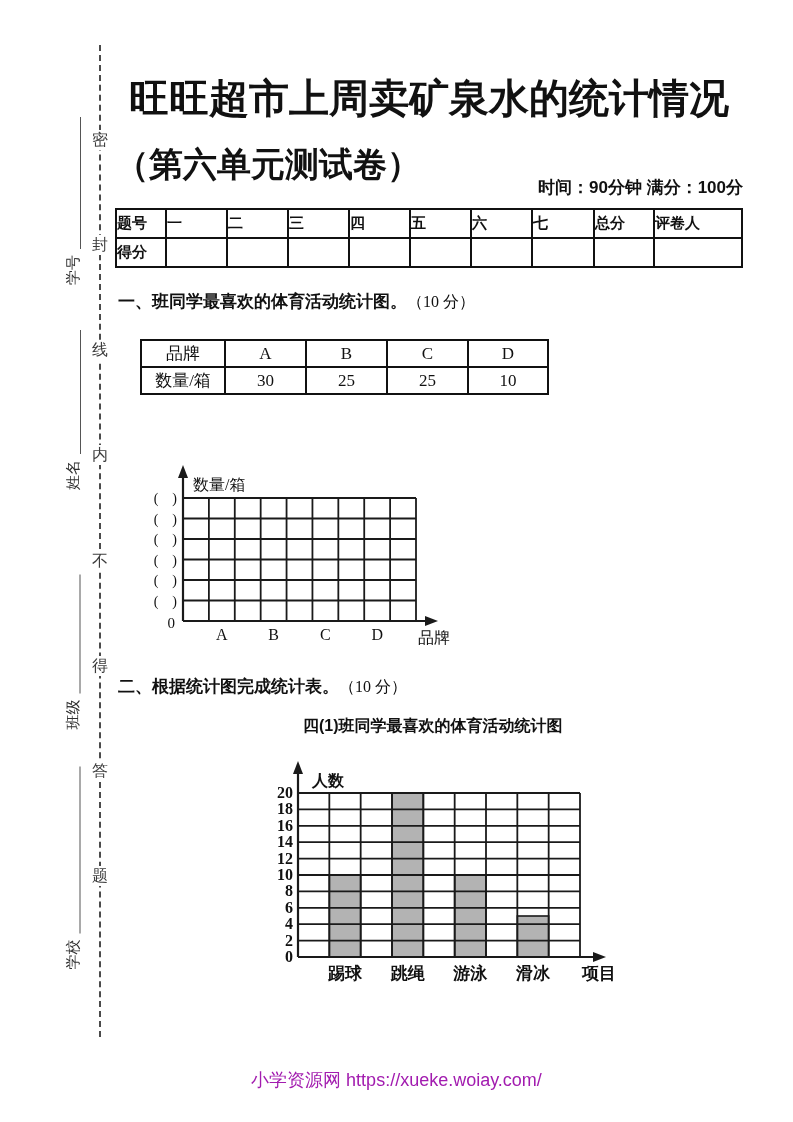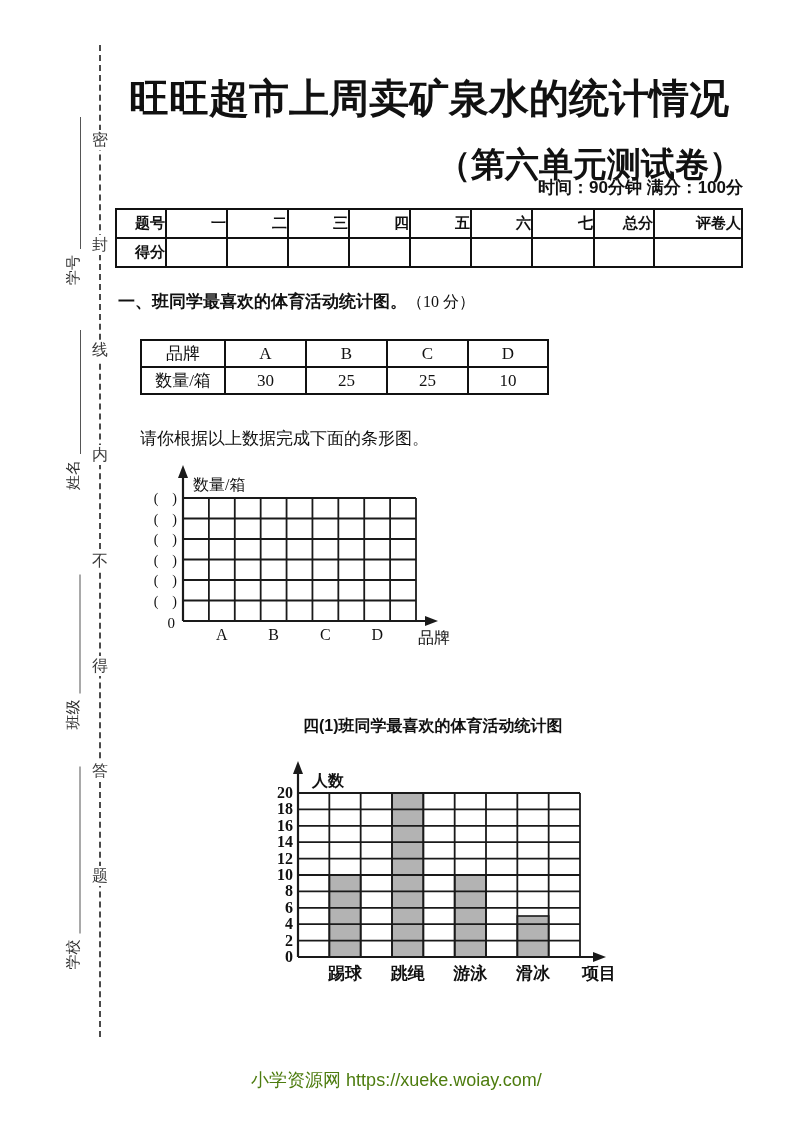--- a/index.html
+++ b/index.html
@@ -18,48 +18,48 @@
   .mlabel { position:absolute; height:22px; display:flex; align-items:flex-end; gap:6px;
     transform:rotate(-90deg); font-size:15px; color:#2e2e2e; }
   .mlabel .mlabel-line { flex:1; border-bottom:1.6px solid #555; margin-bottom:2px; height:1px; }
   .mlabel-0 { left:-12px; top:190px; width:168px; }
   .mlabel-1 { left:-8px;  top:399px; width:160px; }
   .mlabel-2 { left:-6px;  top:641px; width:155px; }
   .mlabel-3 { left:-30px; top:857px; width:203px; }
 
   .title { position:absolute; left:115px; top:44px; width:628px; text-align:center;
     font:700 40px "Liberation Sans", sans-serif; white-space:nowrap; }
-  .subtitle { position:absolute; left:115px; top:114px; width:628px; text-align:right;
+  .subtitle { position:absolute; left:115px; top:114px; width:628px; text-align:left;
     font:700 34px "Liberation Sans", sans-serif; }
   .info-line { position:absolute; left:115px; top:176px; width:628px; text-align:right;
     font:600 17px "Liberation Sans", sans-serif; }
 
   table { border-collapse:collapse; table-layout:fixed; }
   .score-table { position:absolute; left:115px; top:208px; width:628px;
-    font:700 15px "Liberation Sans", sans-serif; text-align:right; }
+    font:700 15px "Liberation Sans", sans-serif; text-align:left; }
   .score-table th, .score-table td { border:2px solid #111; height:27px; padding:0; font-weight:700; }
 
   .s-heading { position:absolute; font:700 17px "Liberation Sans", sans-serif; white-space:nowrap; }
   .s1-heading { left:118px; top:290px; }
   .s2-heading { left:118px; top:675px; }
   .heading-score { font:400 16px "Liberation Serif", serif; }
 
   .brand-table { position:absolute; left:140px; top:339px; width:407px;
     font:400 17px "Liberation Serif", serif; text-align:center; }
   .brand-table td { border:2px solid #111; height:25px; padding:0; }
 
   .instruction { position:absolute; left:140px; top:427px; font-size:17px; }
 
   .chart1 { position:absolute; left:130px; top:462px; }
   .chart2-title { position:absolute; left:303px; top:716px;
     font:700 16px "Liberation Sans", sans-serif; }
   .chart2 { position:absolute; left:268px; top:752px;font-weight:bold; }
 
   .footer { position:absolute; left:0; top:1068px; width:100%; text-align:center;
-    font:400 18px "Liberation Sans", sans-serif; color:#4d7c0f; }
+    font:400 18px "Liberation Sans", sans-serif; color:#a21caf; }
 </style>
 </head>
 <body>
 
 <div class="page">
 
   <div class="dashed-line"></div>
   <div class="seal-text">
     <span>密</span>
     <span>封</span>
@@ -156,21 +156,20 @@
     <tr>
       <td>数量/箱</td>
       <td>30</td>
       <td>25</td>
       <td>25</td>
       <td>10</td>
     </tr>
   </tbody>
     </table>
 
-  <div class="instruction">请你根据以上数据完成下面的条形图。</div>
 
   <div class="chart1"><svg width="340" height="200" viewBox="0 0 340 200">
         <line x1="53" y1="36" x2="286" y2="36" stroke="#1a1a1a" stroke-width="1.8"></line>
         <line x1="53" y1="56.5" x2="286" y2="56.5" stroke="#1a1a1a" stroke-width="1.8"></line>
         <line x1="53" y1="77" x2="286" y2="77" stroke="#1a1a1a" stroke-width="1.8"></line>
         <line x1="53" y1="97.5" x2="286" y2="97.5" stroke="#1a1a1a" stroke-width="1.8"></line>
         <line x1="53" y1="118" x2="286" y2="118" stroke="#1a1a1a" stroke-width="1.8"></line>
         <line x1="53" y1="138.5" x2="286" y2="138.5" stroke="#1a1a1a" stroke-width="1.8"></line>
         <line x1="53" y1="159" x2="286" y2="159" stroke="#1a1a1a" stroke-width="1.8"></line>
         <line x1="53" y1="36" x2="53" y2="159" stroke="#1a1a1a" stroke-width="1.8"></line>
@@ -195,20 +194,23 @@
         <text x="47" y="123" font-size="14" text-anchor="end" fill="#111" font-family="&quot;Liberation Serif&quot;, serif">(  )</text>
         <text x="47" y="143.5" font-size="14" text-anchor="end" fill="#111" font-family="&quot;Liberation Serif&quot;, serif">(  )</text>
         <text x="45" y="166" font-size="15" text-anchor="end" fill="#111" font-family="&quot;Liberation Serif&quot;, serif">0</text>
         <text x="91.83333333333334" y="178" font-size="16" text-anchor="middle" fill="#111" font-family="&quot;Liberation Serif&quot;, serif">A</text>
         <text x="143.61111111111111" y="178" font-size="16" text-anchor="middle" fill="#111" font-family="&quot;Liberation Serif&quot;, serif">B</text>
         <text x="195.38888888888889" y="178" font-size="16" text-anchor="middle" fill="#111" font-family="&quot;Liberation Serif&quot;, serif">C</text>
         <text x="247.16666666666666" y="178" font-size="16" text-anchor="middle" fill="#111" font-family="&quot;Liberation Serif&quot;, serif">D</text>
         <text x="288" y="181" font-size="16" text-anchor="start" fill="#111" font-family="&quot;Liberation Serif&quot;, serif">品牌</text>
       </svg></div>
 
+  <div class="s-heading s2-heading">
+    <span>二、根据统计图完成统计表。</span><span class="heading-score">（10 分）</span>
+  </div>
 
   <div class="chart2-title">四(1)班同学最喜欢的体育活动统计图</div>
   <div class="chart2"><svg width="350" height="242" viewBox="0 0 350 242">
         <rect x="61.33333333333333" y="123" width="31.333333333333332" height="82" fill="#b3b3b3" stroke="#1a1a1a" stroke-width="1.6"></rect>
         <rect x="124" y="41" width="31.333333333333332" height="164" fill="#b3b3b3" stroke="#1a1a1a" stroke-width="1.6"></rect>
         <rect x="186.66666666666666" y="123" width="31.333333333333332" height="82" fill="#b3b3b3" stroke="#1a1a1a" stroke-width="1.6"></rect>
         <rect x="249.33333333333331" y="164" width="31.333333333333332" height="41" fill="#b3b3b3" stroke="#1a1a1a" stroke-width="1.6"></rect>
         <line x1="30" y1="205" x2="312" y2="205" stroke="#1a1a1a" stroke-width="1.8"></line>
         <line x1="30" y1="188.6" x2="312" y2="188.6" stroke="#1a1a1a" stroke-width="1.8"></line>
         <line x1="30" y1="172.2" x2="312" y2="172.2" stroke="#1a1a1a" stroke-width="1.8"></line>

